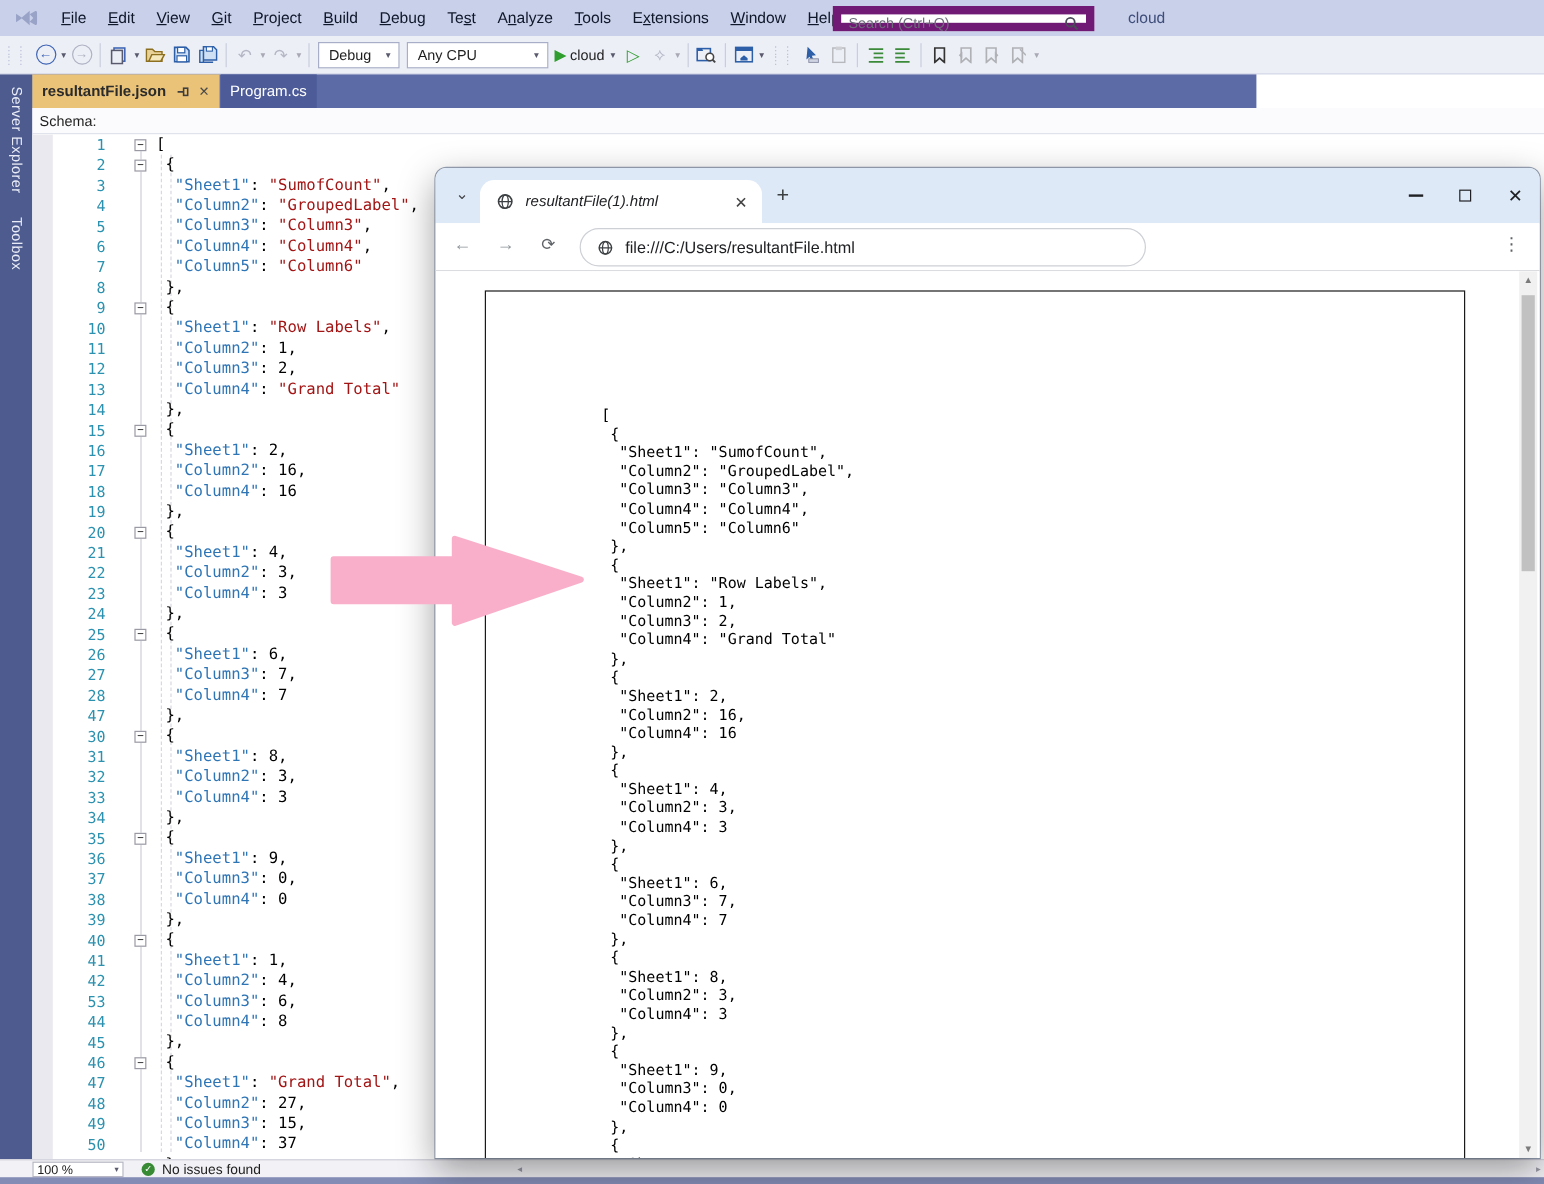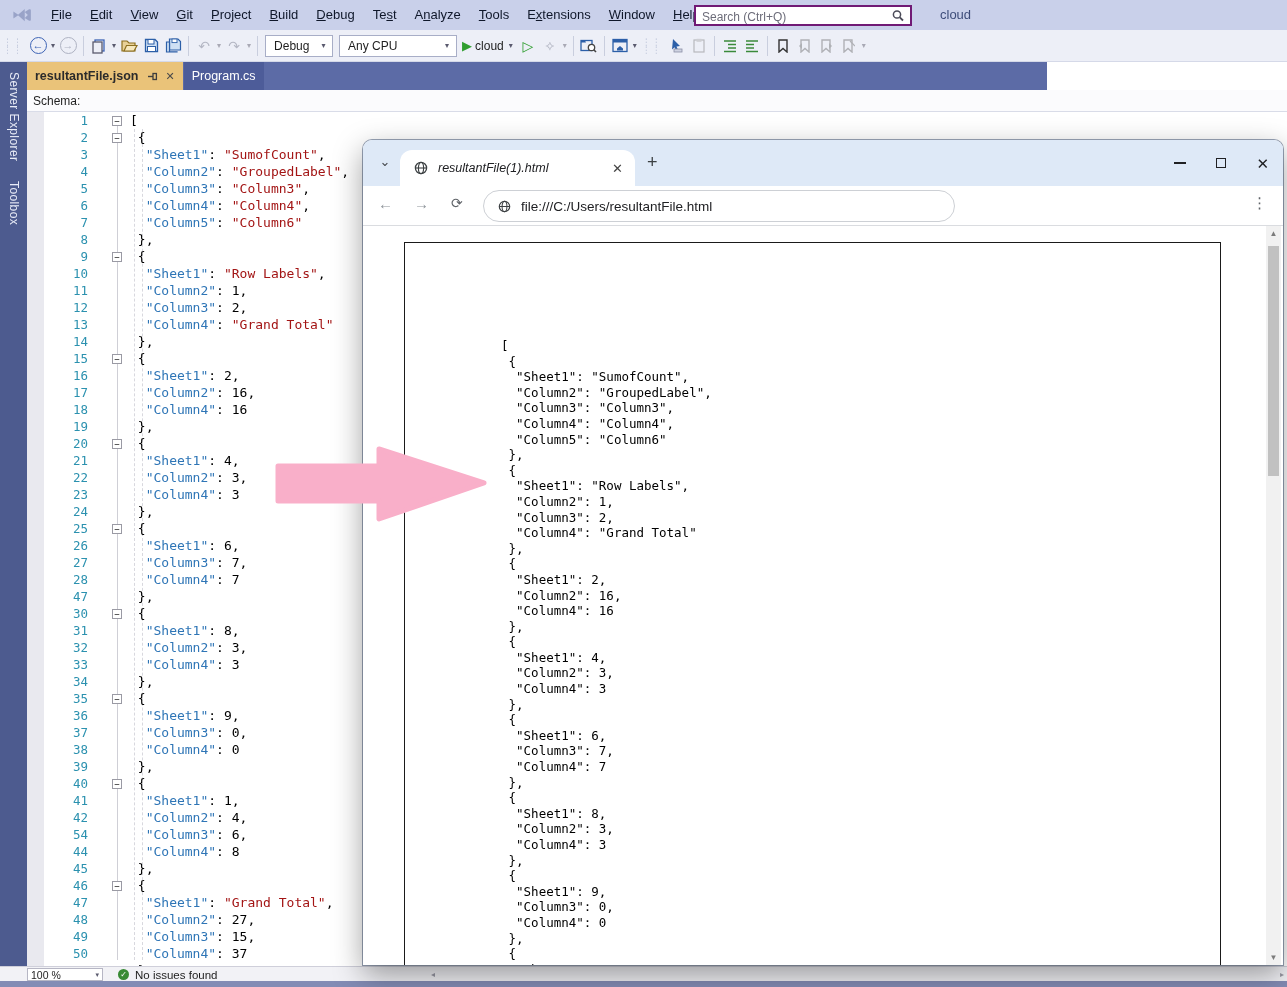--- a/index.html
+++ b/index.html
@@ -6,21 +6,21 @@
   html,body { width:1287px; height:987px; overflow:hidden; }
   body { font-family:"Liberation Sans", sans-serif; background:#fff; }
   .stage { position:relative; width:1287px; height:987px; background:#fff; overflow:hidden; }
 
   
   .vs-titlebar { position:absolute; left:0; top:0; width:1287px; height:30px; background:#c9d0ea; display:flex; align-items:center; }
   .vs-logo { width:22px; height:14px; margin:0 8px 0 12px; flex:0 0 auto; }
   .menu-bar { display:flex; align-items:center; height:100%; }
   .menu-item { padding:0 9px; font-size:13px; color:#0f172a; line-height:30px; cursor:default; }
   .menu-item u { text-decoration:underline; }
-  .vs-search { position:absolute; left:694px; top:5px; width:218px; height:21px; background:#fff; border:2px solid #701a75; display:flex; align-items:flex-end; }
+  .vs-search { position:absolute; left:694px; top:5px; width:218px; height:21px; background:#fff; border:7px solid #701a75; display:flex; align-items:flex-start; }
   .vs-search input { border:none; outline:none; flex:1; font-size:12px; color:#444; padding:0 6px; font-family:"Liberation Sans",sans-serif; background:transparent; }
   .vs-search input::placeholder { color:#6d6d7a; }
   .search-glyph { width:16px; height:16px; margin-right:4px; flex:0 0 auto; }
   .vs-account { position:absolute; left:940px; top:0; line-height:30px; font-size:13px; color:#3e4d7a; }
 
   
   .vs-toolbar { position:absolute; left:0; top:30px; width:1287px; height:32px; background:#edeff7; display:flex; align-items:center; border-bottom:1px solid #d5d9e8; }
   .tb-grip { color:#b9c0d6; font-size:9px; letter-spacing:1px; margin:0 4px 0 3px; line-height:8px; }
   .tb-btn { display:flex; align-items:center; justify-content:center; height:24px; min-width:22px; padding:0 2px; cursor:default; }
   .tb-sep { width:1px; height:20px; background:#c9cede; margin:0 4px; }
@@ -484,21 +484,21 @@
           </div>
           <div class="code-row">
             <span class="ln">41</span>
             <span class="code"><span class="p">  </span><span class="k">"Sheet1"</span><span class="p">: </span><span class="n">1</span><span class="p">,</span></span>
           </div>
           <div class="code-row">
             <span class="ln">42</span>
             <span class="code"><span class="p">  </span><span class="k">"Column2"</span><span class="p">: </span><span class="n">4</span><span class="p">,</span></span>
           </div>
           <div class="code-row">
-            <span class="ln">54</span>
+            <span class="ln">53</span>
             <span class="code"><span class="p">  </span><span class="k">"Column3"</span><span class="p">: </span><span class="n">6</span><span class="p">,</span></span>
           </div>
           <div class="code-row">
             <span class="ln">44</span>
             <span class="code"><span class="p">  </span><span class="k">"Column4"</span><span class="p">: </span><span class="n">8</span></span>
           </div>
           <div class="code-row">
             <span class="ln">45</span>
             <span class="code"><span class="p"> },</span></span>
           </div>

